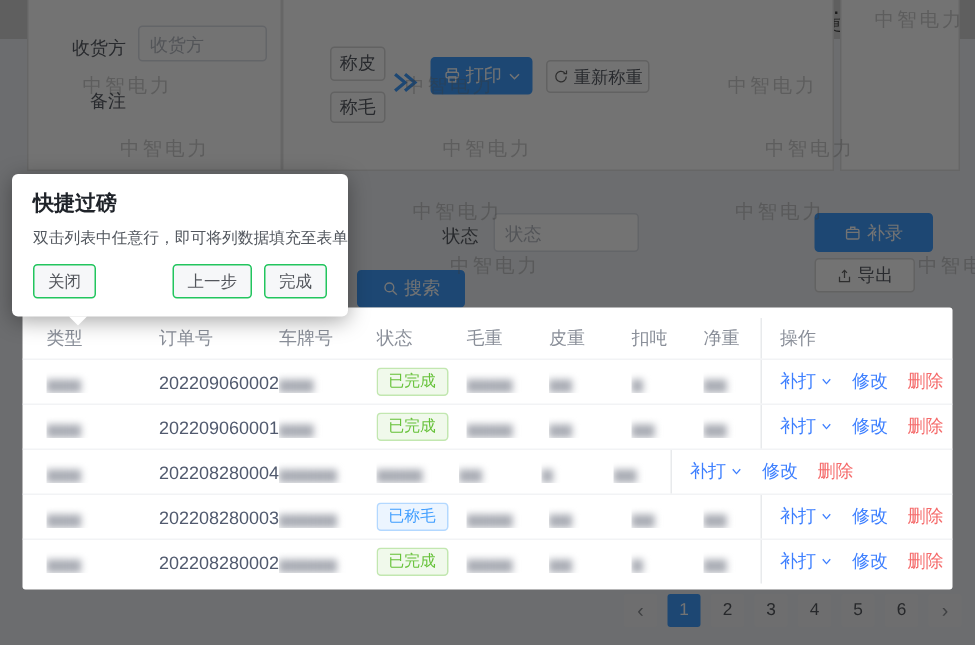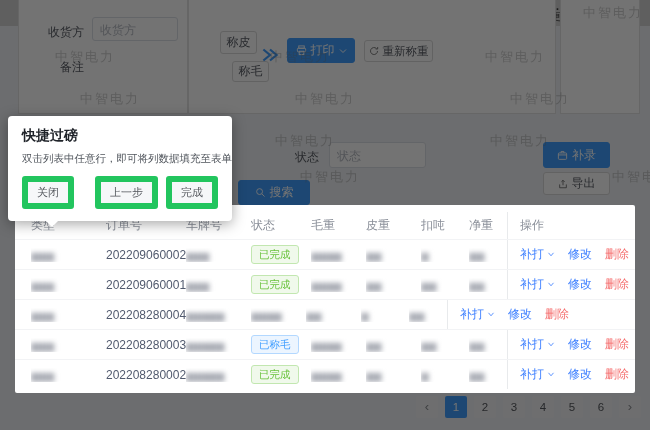--- a/index.html
+++ b/index.html
@@ -31,21 +31,21 @@
 
   
   #overlay { position:absolute; left:0; top:0; width:650px; height:430px; background:rgba(0,0,0,0.55); z-index:10; }
 
   
   .tour { position:absolute; left:8px; top:116px; width:224px; z-index:30; background:#fff; border-radius:4px;
           box-shadow:0 3px 14px rgba(0,0,0,0.35); padding:11px 14px 12px; }
   .tour-title { font-size:14px; font-weight:bold; color:#1f2329; }
   .tour-desc { font-size:10.5px; color:#51565d; margin-top:7px; white-space:nowrap;text-align:center; }
   .tour-btns { display:flex; margin-top:10px; align-items:center; }
-  .tour-btn { font-size:11px; color:#53565c; background:#f6f7f9; border:6px solid #22c55e; border-radius:3px;
+  .tour-btn { font-size:11px; color:#53565c; background:#f6f7f9; border:1px solid #22c55e; border-radius:3px;
               padding:3px 9px; cursor:pointer; white-space:nowrap; }
   .tour-btn + .tour-btn { margin-left:8px; }
   .tour-spacer { margin-left:auto; }
   .tour-arrow { position:absolute; left:38px; bottom:-6px; width:0; height:0;
                 border-left:6px solid transparent; border-right:6px solid transparent; border-top:6px solid #fff; }
 
   
   .table-wrap { position:absolute; left:15px; top:205px; width:620px; height:188px; background:#fff;
                 border-radius:2px; z-index:20; padding-top:7px; overflow:hidden; }
   .t-row { display:flex; align-items:center; padding-left:16px; }
@@ -146,21 +146,21 @@
   <div class="card" style="left:18px; top:-12px; width:170px; height:126px;"></div>
   <div class="card" style="left:188px; top:-12px; width:368px; height:126px;"></div>
   <div class="card" style="left:560px; top:-12px; width:80px; height:126px;"></div>
 
   <span class="f-label" style="left:36px; top:24px; width:48px; text-align:right;">收货方</span>
   <div class="f-input" style="left:92px; top:17px; width:86px; height:24px;">收货方</div>
 
   <span class="f-label" style="left:36px; top:59px; width:48px; text-align:right;">备注</span>
 
   <div class="btn btn-plain" style="left:220px; top:31px; width:37px; height:23px;">称皮</div>
-  <div class="btn btn-plain" style="left:220px; top:61px; width:37px; height:21px;margin-left:12px;">称毛</div>
+  <div class="btn btn-plain" style="left:220px; top:61px; width:37px; height:21px;">称毛</div>
 
   <span class="dbl-chev" style="left:259px; top:44px;">
     <svg width="22" height="22" viewBox="0 0 20 20">
         <polyline points="4,5 10,10 4,15" fill="none" stroke="#409eff" stroke-width="2"></polyline>
         <polyline points="10,5 16,10 10,15" fill="none" stroke="#409eff" stroke-width="2"></polyline>
       </svg>
   </span>
 
   <div class="btn btn-plain" style="left:364px; top:40px; width:69px; height:22px; font-size:11.5px;">
     <span style="display:flex;">
@@ -184,21 +184,21 @@
     <span style="display:flex;">
       <svg width="8" height="6" viewBox="0 0 8 6">
           <polyline points="1,1.5 4,4.5 7,1.5" fill="none" stroke="#fff"></polyline>
         </svg>
     </span>
   </div>
 
   <span class="f-label" style="left:295px; top:149px;">状态</span>
   <div class="f-input" style="left:329px; top:142px; width:97px; height:26px; padding-top:5px;">状态</div>
 
-  <div class="btn btn-primary" style="left:543px; top:142px; width:67px; height:26px;">
+  <div class="btn btn-primary" style="left:543px; top:142px; width:79px; height:26px;">
     <span style="display:flex;">
       <svg width="11" height="11" viewBox="0 0 12 12">
           <rect x="1.5" y="3.2" width="9" height="7" rx="1" fill="none" stroke="#fff"></rect>
           <path d="M1.5 5.4 h9 M4.5 3.2 V1.6 h3 v1.6" fill="none" stroke="#fff"></path>
         </svg>
     </span>
     <span>补录</span>
   </div>
 
   <div class="btn btn-plain" style="left:543px; top:172px; width:67px; height:23px;">

